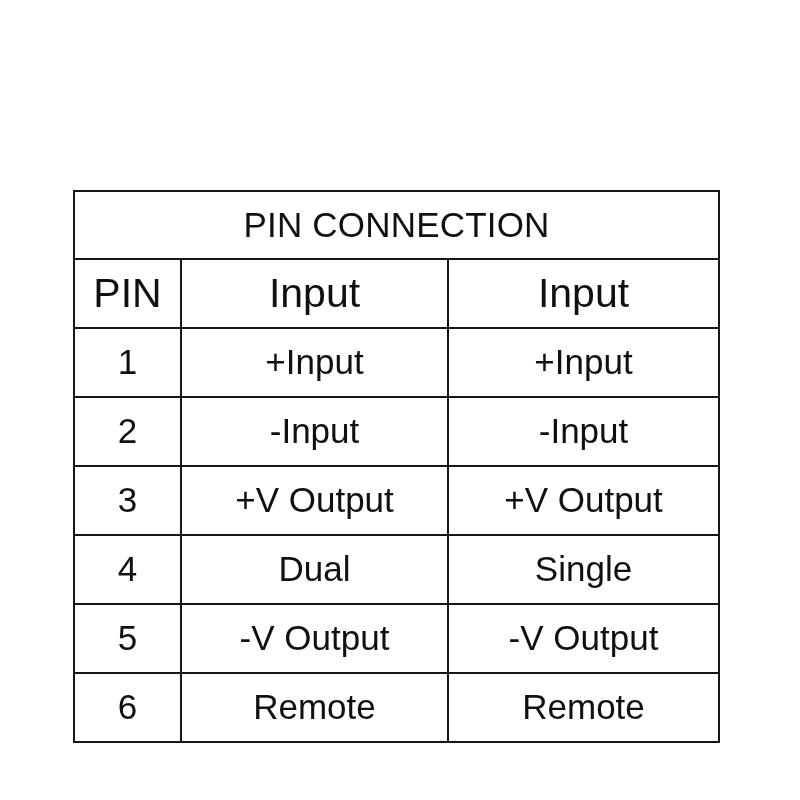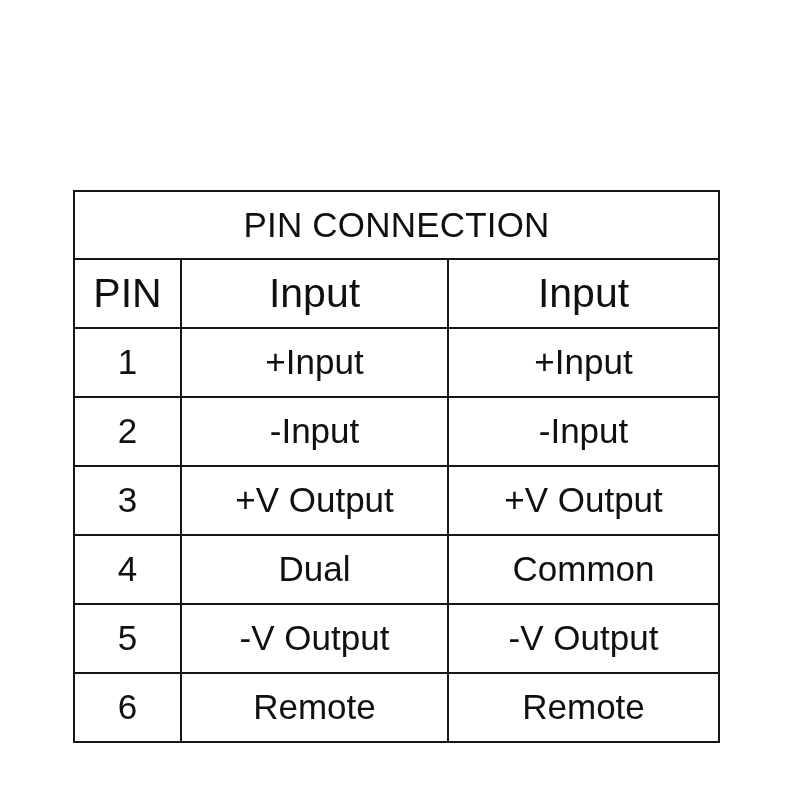--- a/index.html
+++ b/index.html
@@ -116,21 +116,21 @@
 
         <tr class="data-row">
           <td class="cell-pin">3</td>
           <td>+V Output</td>
           <td>+V Output</td>
         </tr>
 
         <tr class="data-row">
           <td class="cell-pin">4</td>
           <td>Dual</td>
-          <td>Common</td>
+          <td>Single</td>
         </tr>
 
         <tr class="data-row">
           <td class="cell-pin">5</td>
           <td>-V Output</td>
           <td>-V Output</td>
         </tr>
 
         <tr class="data-row">
           <td class="cell-pin">6</td>

